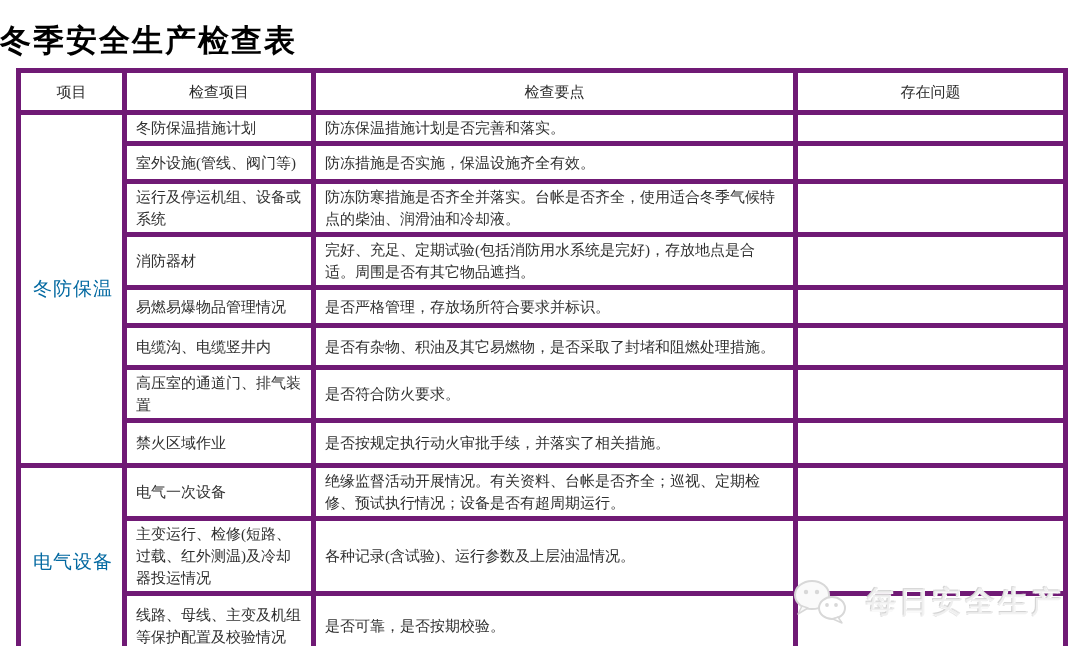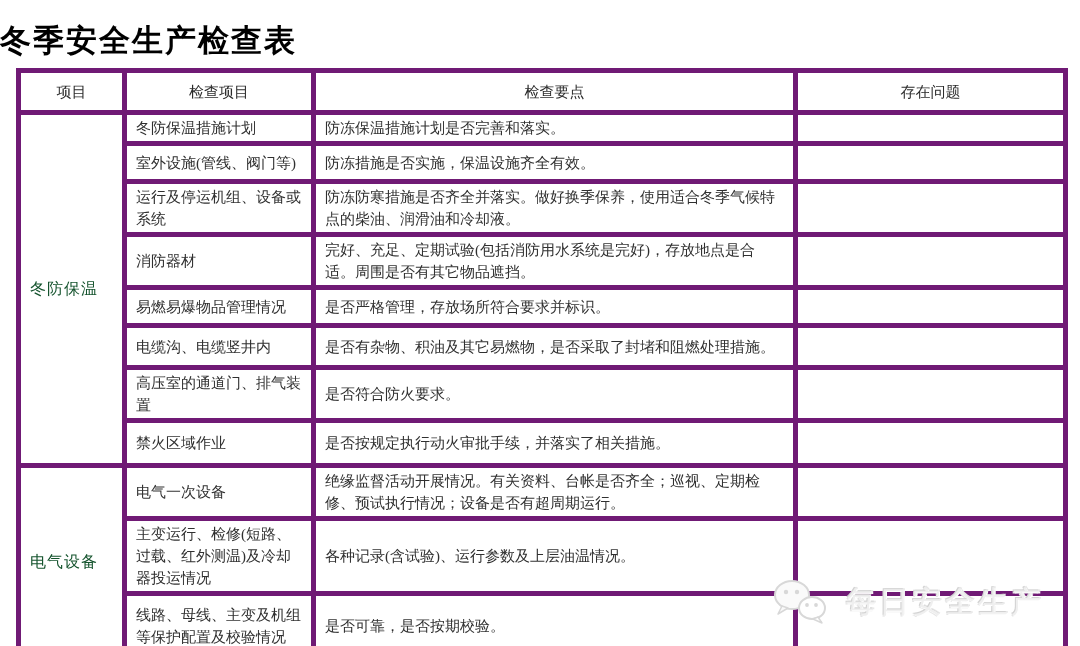--- a/index.html
+++ b/index.html
@@ -40,32 +40,32 @@
   }
   table.checklist thead th {
     height: 33px;
     font-weight: 400;
     text-align: center;
     padding: 2px 4px;
     border-bottom-width: 2px;
     color: #2b2b2b;
   }
   td.cat-cell {
-    text-align: left;
-    font-size: 16px;
+    text-align: right;
+    font-size: 19px;
     letter-spacing: 1px;
-    color: #14532d;
+    color: #0369a1;
   }
   td.item-cell { text-align: left; }
   td.points-cell { text-align: left; }
   td.problem-cell { }
   .watermark {
     position: absolute;
     top: 576px;
-    right: 36px;
+    right: 16px;
     display: flex;
     align-items: center;
     gap: 16px;
     pointer-events: none;
   }
   .watermark .wm-text {
     font-family: "Liberation Serif", "DejaVu Serif", serif;
     font-size: 30px;
     letter-spacing: 3px;
     color: #efefef;
@@ -102,21 +102,21 @@
           <td class="points-cell">防冻保温措施计划是否完善和落实。</td>
           <td class="problem-cell"></td>
         </tr>
         <tr style="height: 38px;">
           <td class="item-cell">室外设施(管线、阀门等)</td>
           <td class="points-cell">防冻措施是否实施，保温设施齐全有效。</td>
           <td class="problem-cell"></td>
         </tr>
         <tr style="height: 42px; padding-left: 48px;">
           <td class="item-cell">运行及停运机组、设备或系统</td>
-          <td class="points-cell">防冻防寒措施是否齐全并落实。做好换季保养，使用适合冬季气候特点的柴油、润滑油和冷却液。</td>
+          <td class="points-cell">防冻防寒措施是否齐全并落实。台帐是否齐全，使用适合冬季气候特点的柴油、润滑油和冷却液。</td>
           <td class="problem-cell"></td>
         </tr>
         <tr style="height: 42px;">
           <td class="item-cell">消防器材</td>
           <td class="points-cell">完好、充足、定期试验(包括消防用水系统是完好)，存放地点是合适。周围是否有其它物品遮挡。</td>
           <td class="problem-cell"></td>
         </tr>
         <tr style="height: 38px;">
           <td class="item-cell">易燃易爆物品管理情况</td>
           <td class="points-cell">是否严格管理，存放场所符合要求并标识。</td>

